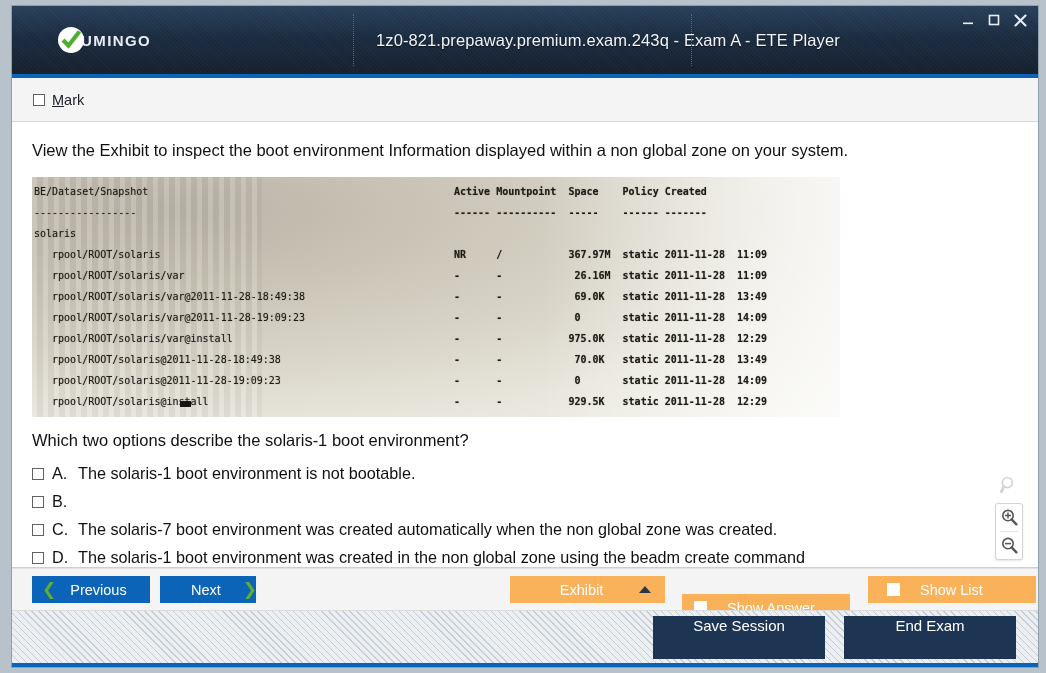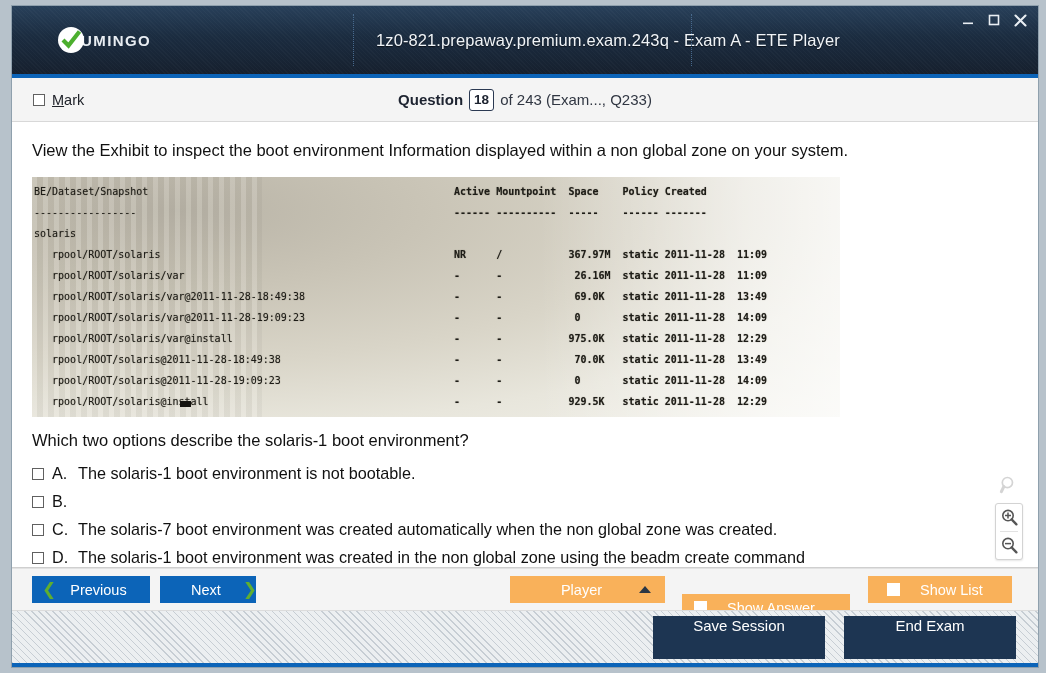--- a/index.html
+++ b/index.html
@@ -312,21 +312,21 @@
   }
   .btn-showanswer {
     width: 168px;
     position: absolute;
     left: 670px;
     padding-left: 12px;
     gap: 20px;
     margin-top: 36px;
   }
   .btn-showlist {
-    width: 144px;
+    width: 168px;
     position: absolute;
     left: 856px;
     padding-left: 19px;
     gap: 20px;
   }
   .wsq {
     width: 13px; height: 13px;
     background: #ffffff;
     display: inline-block;
     flex: 0 0 13px;
@@ -399,25 +399,20 @@
             </svg>
         </span>
       </div>
     </div>
 
     <div class="qheader">
       <div class="mark-wrap">
         <span class="cb"></span>
         <span class="mark-label"><u>M</u><span>ark</span></span>
       </div>
-      <div class="qcenter">
-        <span class="q-word">Question</span>
-        <span class="q-num-box">18</span>
-        <span class="q-rest">of 243 (Exam..., Q233)</span>
-      </div>
     </div>
 
     <div class="content-area">
       <div class="scroll-inner">
 
         <div class="stem">View the Exhibit to inspect the boot environment Information displayed within a non global zone on your system.</div>
 
         <div class="exhibit">
           <div class="paper"></div>
           <div class="glare"></div>
@@ -515,21 +510,21 @@
       <button class="btn btn-blue btn-prev">
         <span class="chev">❮</span>
         <span>Previous</span>
       </button>
       <button class="btn btn-blue btn-next">
         <span>Next</span>
         <span class="chev">❯</span>
       </button>
 
       <button class="btn btn-orange btn-review">
-        <span class="lbl">Player</span>
+        <span class="lbl">Exhibit</span>
         <span class="tri-up"></span>
       </button>
 
       <button class="btn btn-orange btn-showanswer">
         <span class="wsq"></span>
         <span>Show Answer</span>
       </button>
 
       <button class="btn btn-orange btn-showlist">
         <span class="wsq"></span>

